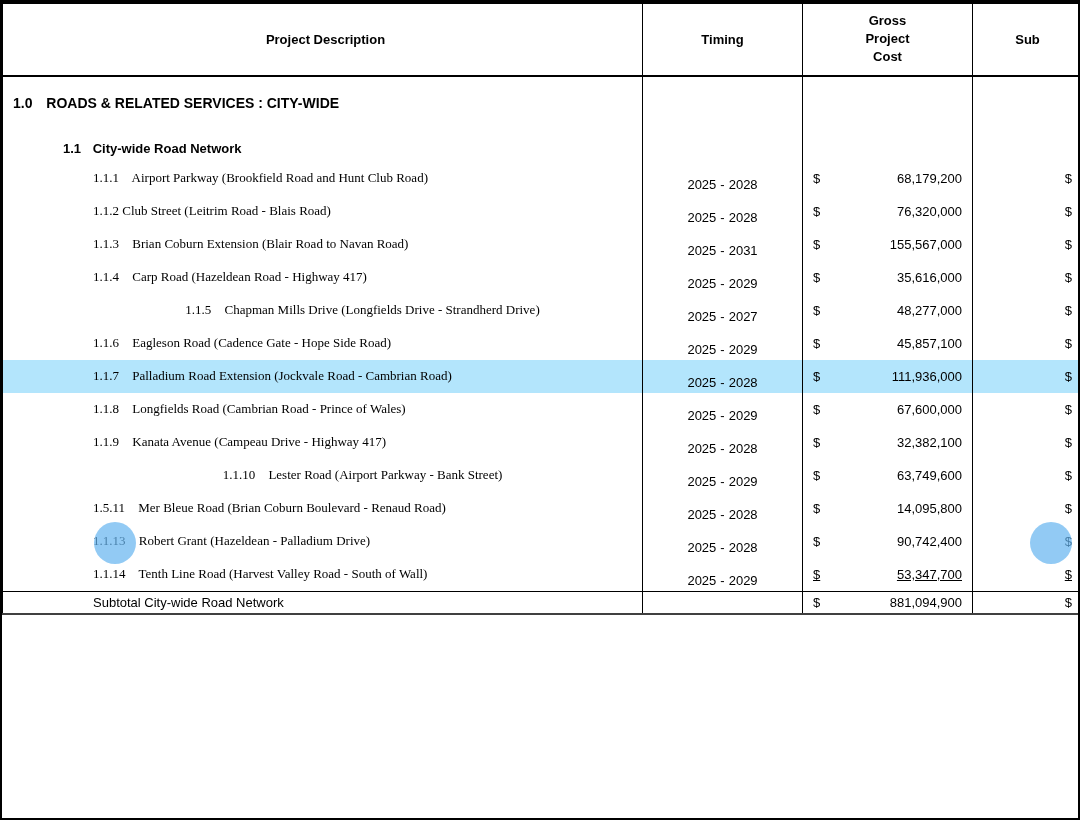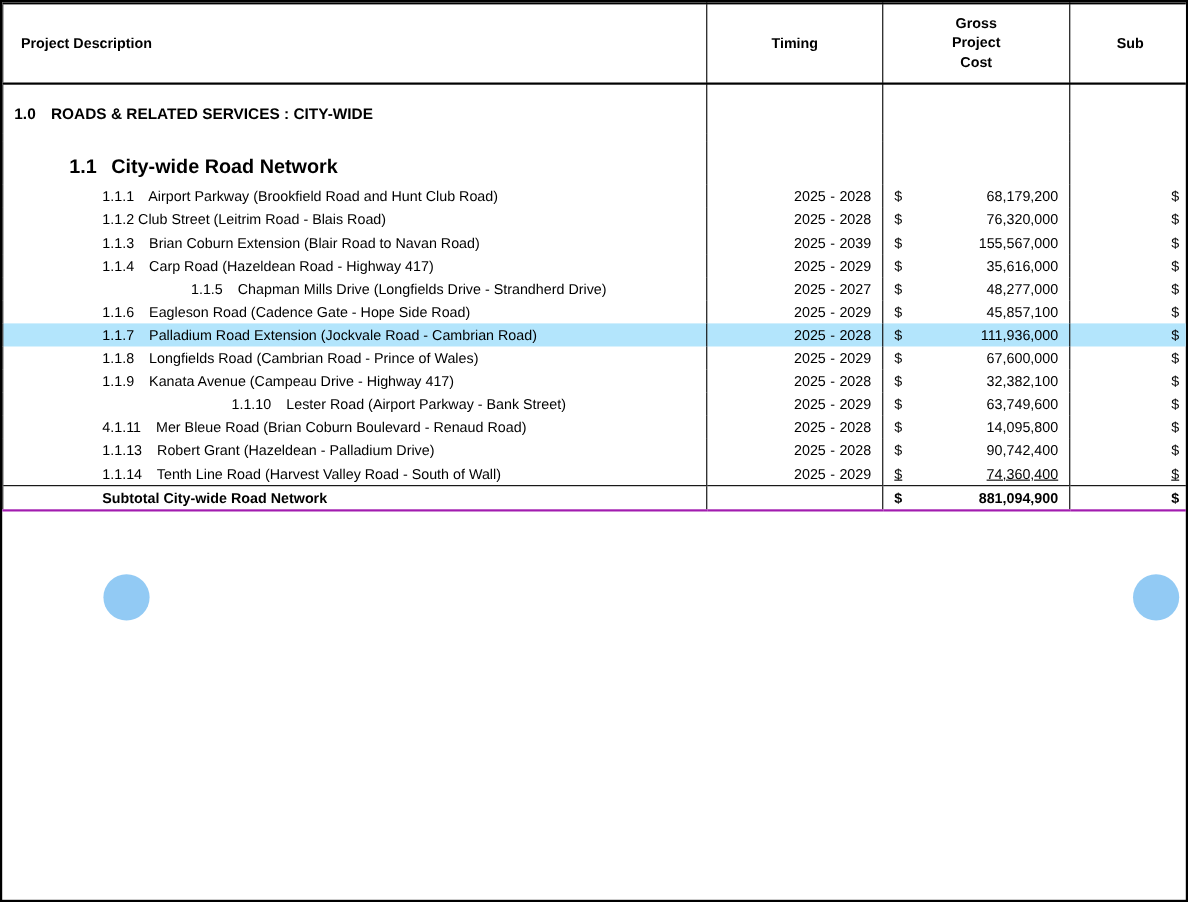--- a/index.html
+++ b/index.html
@@ -29,21 +29,21 @@
     thead tr th {
       border: 1px solid #000;
       padding: 8px 10px;
       vertical-align: middle;
       font-weight: bold;
       font-size: 13px;
       text-align: center;
       background: #fff;
     }
     thead tr th.th-desc {
-      text-align: left;
+      text-align: center;
       padding-left: 16px;
     }
     .header-multiline {
       line-height: 1.4;
     }
 
     tbody tr td {
       border-left: 1px solid #000;
       border-right: 1px solid #000;
       padding: 4px 10px;
@@ -58,38 +58,39 @@
       padding-bottom: 10px;
       border-bottom: none;
     }
     .row-section td.td-section-main {
       padding-left: 10px;
     }
 
     
     .row-subsection td {
       font-weight: bold;
-      font-size: 18px;
+      font-size: 13px;
       padding-top: 12px;
       padding-bottom: 6px;
     }
     .row-subsection td.td-sub-main {
       padding-left: 60px;
     }
 
     
     .row-data td {
       padding-top: 3px;
       padding-bottom: 3px;
     }
     .row-data td.td-num {
       padding-left: 90px;
     }
     .row-data td.td-desc {
       padding-left: 0;
+      font-family: Liberation Serif, serif;
     }
     .row-data td.td-timing {
       text-align: center;
     }
     .row-data td.td-cost {
       text-align: right;
     }
     .row-data td.td-sub {
       text-align: right;
     }
@@ -103,22 +104,21 @@
     .row-subtotal td {
       border-top: 1px solid #000;
     }
     .row-subtotal td.td-subtotal-label {
       padding-left: 90px;
       font-style: normal;
     }
 
     
     .row-bottom-border td {
-      border-bottom: 2px solid #a21caf;
-      font-weight: bold;
+      border-bottom: 2px solid #404040;
     }
 
     
     .currency-cell {
       display: flex;
       justify-content: space-between;
       align-items: center;
     }
     .currency-symbol {
       margin-right: 4px;
@@ -133,23 +133,24 @@
       position: absolute;
       width: 42px;
       height: 42px;
       border-radius: 50%;
       background: rgba(100, 180, 240, 0.7);
       pointer-events: none;
     }
 
     .timing-cell {
       display: flex;
-      justify-content: flex-end;
+      justify-content: center;
       align-items: center;
       gap: 4px;
+      margin-top: 12px;
     }
 
     .section-number {
       margin-right: 10px;
     }
     .subsection-number {
       margin-right: 8px;
     }
 
     .header-row-border {
@@ -269,21 +270,21 @@
   </tr>
         <tr class="row-data">
     <td class="td-num td-desc" style="padding-left: 90px;">
       <span style="margin-right: 10px;">1.1.3</span>
       <span>Brian Coburn Extension (Blair Road to Navan Road)</span>
     </td>
     <td class="td-timing">
       <div class="timing-cell">
         <span>2025</span>
         <span>-</span>
-        <span>2039</span>
+        <span>2031</span>
       </div>
     </td>
     <td class="td-cost">
       <div class="currency-cell">
         <span class="currency-symbol" style="">$</span>
         <span class="currency-value" style="">155,567,000</span>
       </div>
     </td>
     <td class="td-sub">
       <span style="">$</span>
@@ -438,21 +439,21 @@
         <span class="currency-symbol" style="">$</span>
         <span class="currency-value" style="">63,749,600</span>
       </div>
     </td>
     <td class="td-sub">
       <span style="">$</span>
     </td>
   </tr>
         <tr class="row-data">
     <td class="td-num td-desc" style="padding-left: 90px;">
-      <span style="margin-right: 10px;">4.1.11</span>
+      <span style="margin-right: 10px;">1.5.11</span>
       <span>Mer Bleue Road (Brian Coburn Boulevard - Renaud Road)</span>
     </td>
     <td class="td-timing">
       <div class="timing-cell">
         <span>2025</span>
         <span>-</span>
         <span>2028</span>
       </div>
     </td>
     <td class="td-cost">
@@ -495,21 +496,21 @@
     <td class="td-timing">
       <div class="timing-cell">
         <span>2025</span>
         <span>-</span>
         <span>2029</span>
       </div>
     </td>
     <td class="td-cost">
       <div class="currency-cell">
         <span class="currency-symbol" style="text-decoration: underline;">$</span>
-        <span class="currency-value" style="text-decoration: underline;">74,360,400</span>
+        <span class="currency-value" style="text-decoration: underline;">53,347,700</span>
       </div>
     </td>
     <td class="td-sub">
       <span style="text-decoration: underline;">$</span>
     </td>
   </tr>
         <tr class="row-data row-subtotal row-bottom-border">
   <td class="td-subtotal-label" style="padding-left: 90px;">Subtotal City-wide Road Network</td>
   <td></td>
   <td class="td-cost">

